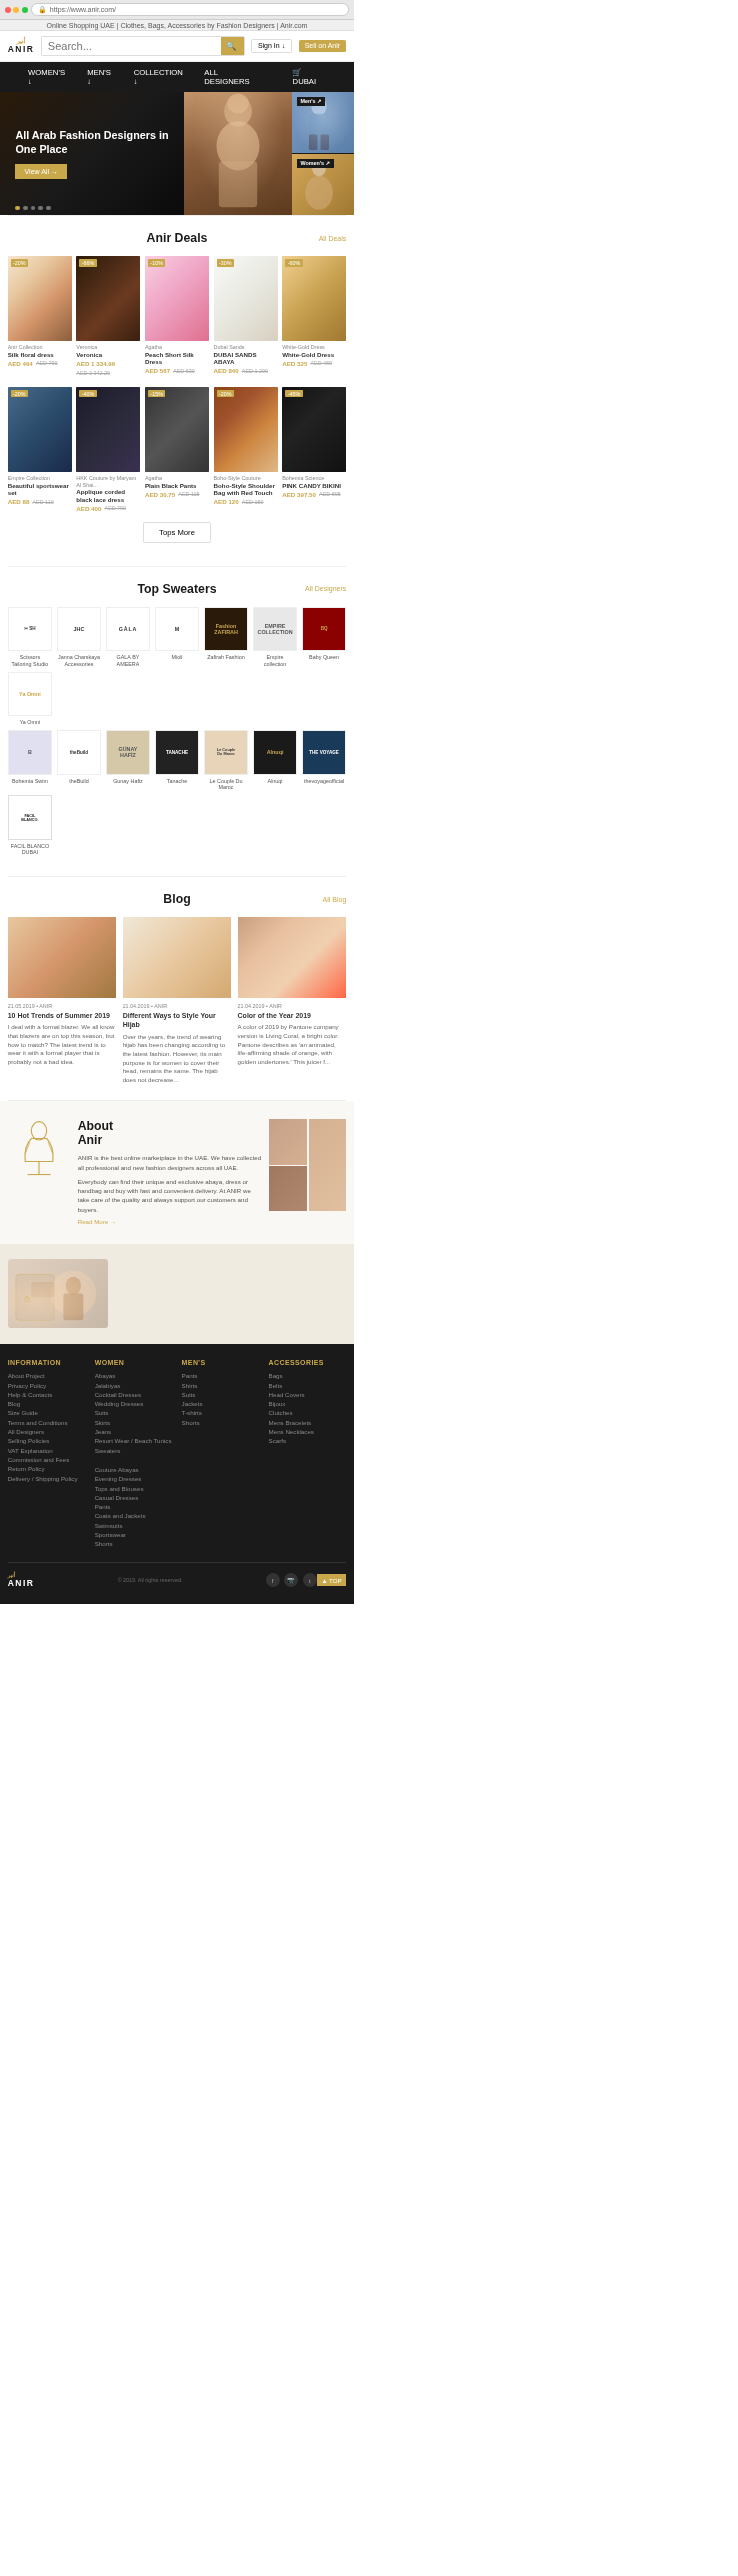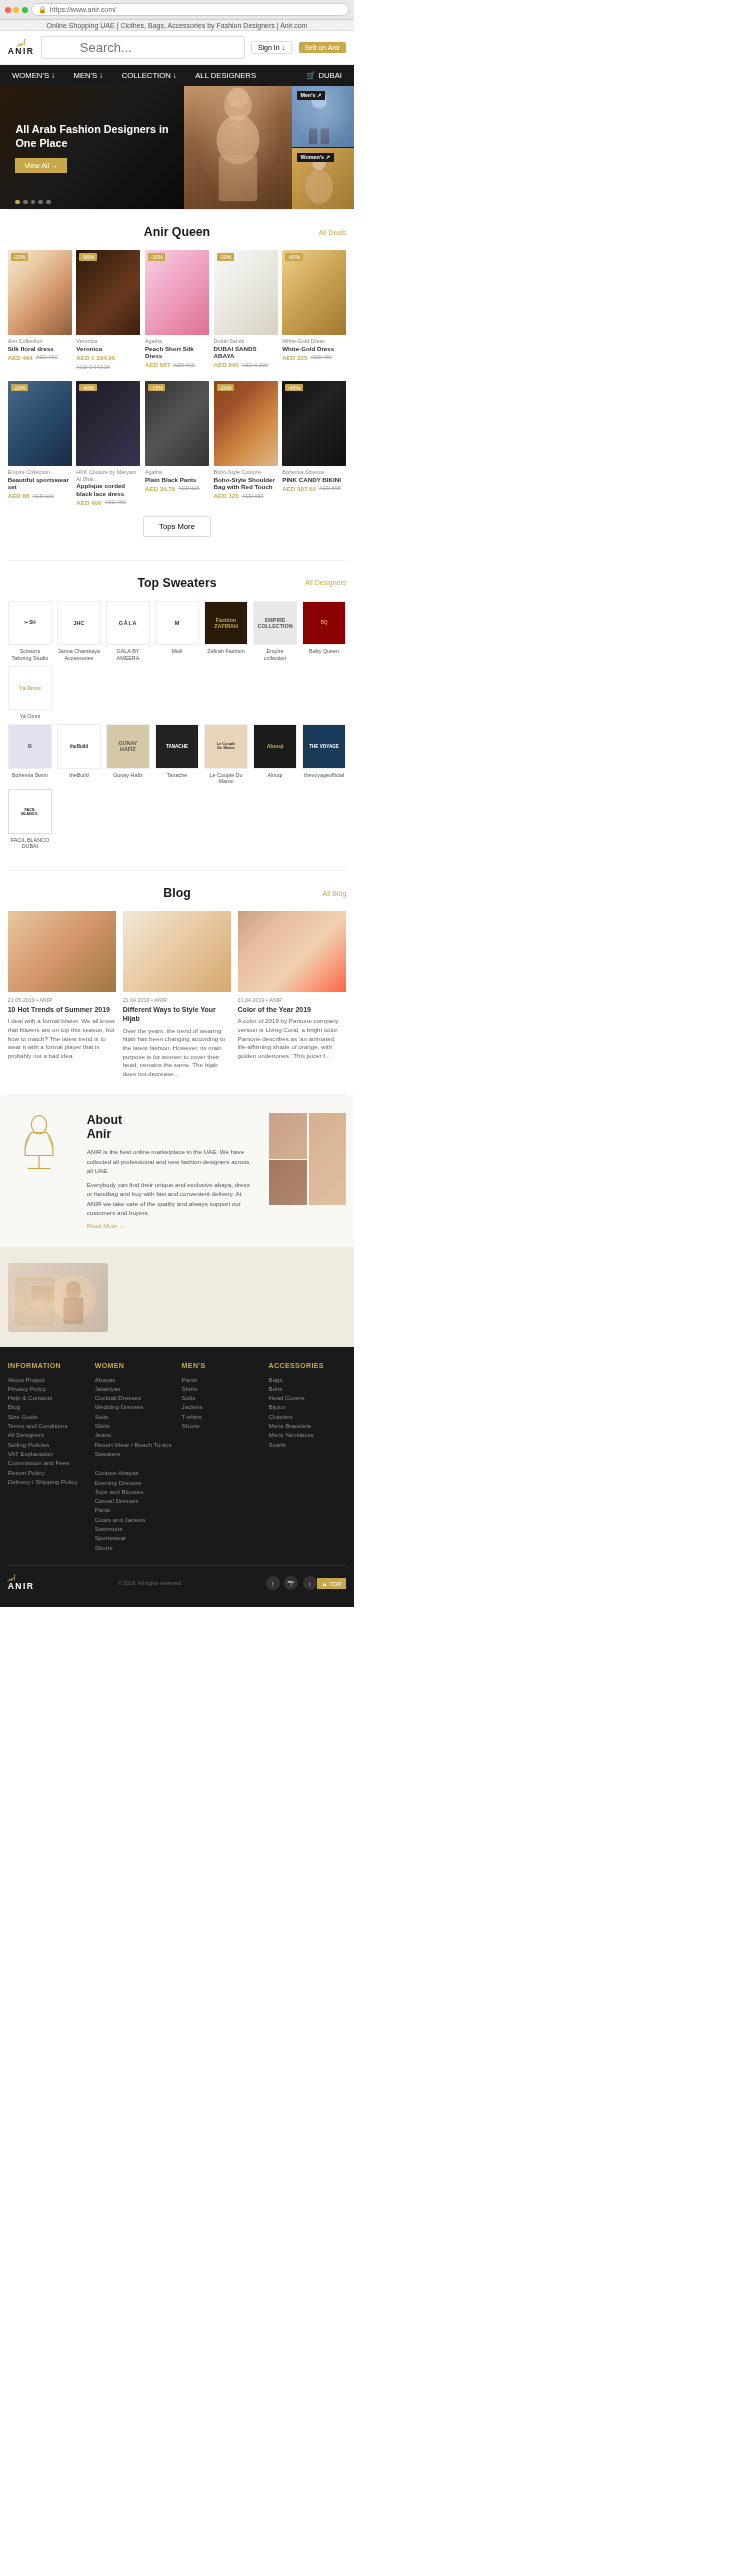--- a/index.html
+++ b/index.html
@@ -61,23 +61,22 @@
       flex: 1;
       display: flex;
       border: 0.8px solid #ddd;
       border-radius: 1.5px;
       overflow: hidden;
     }
     .search-input {
       flex: 1;
       border: none;
       padding: 3.1px 6.2px;
-      font-size: 13px;
+      font-size: 11px;
       outline: none;
-      margin-left: 32px;
     }
     .search-btn {
       background: #c9a84c;
       border: none;
       padding: 3.1px 6.2px;
       cursor: pointer;
       color: #fff;
       font-size: 8.5px;
     }
     .header-actions {
@@ -102,21 +101,21 @@
       color: #fff;
       font-size: 7px;
       cursor: pointer;
     }
 
     
     .nav {
       background: #1a1a1a;
       display: flex;
       align-items: center;
-      padding: 0 9px;
+      padding: 0 25px;
       gap: 12.3px;
     }
     .nav-item {
       color: #fff;
       font-size: 7.7px;
       padding: 6.2px 3.1px;
       cursor: pointer;
       display: flex;
       align-items: center;
       gap: 1.5px;
@@ -366,21 +365,21 @@
     .blog-img-3 { background: linear-gradient(135deg, #c8a080 0%, #e8c0a0 30%, #f0d0b0 60%, #ff6644 100%); }
     .blog-date { font-size: 5.4px; color: #888; margin-bottom: 2.3px; }
     .blog-title { font-size: 7px; font-weight: bold; color: #333; line-height: 1.3; margin-bottom: 3.1px; }
     .blog-desc { font-size: 6.2px; color: #666; line-height: 1.4; }
 
     
     .about-section {
       background: #faf8f4;
       padding: 18.5px 7.7px;
       display: flex;
-      gap: 17px;
+      gap: 8px;
       align-items: flex-start;
     }
     .about-illustration {
       min-width: 62px;
       display: flex;
       flex-direction: column;
       align-items: center;
     }
     .about-text h2 { font-size: 12.3px; font-weight: bold; margin-bottom: 6.2px; color: #1a1a1a; }
     .about-text p { font-size: 6.2px; color: #555; line-height: 1.5; margin-bottom: 4.6px; }
@@ -578,21 +577,21 @@
         <ellipse cx="35" cy="50" rx="18" ry="22" fill="rgba(210,170,120,0.6)"></ellipse>
       </svg>
     </div>
   </div>
 </div>
 
 <div class="divider"></div>
 
 <div class="section">
   <div class="section-header">
-    <h2 class="section-title">Anir Queen</h2>
+    <h2 class="section-title">Anir Deals</h2>
     <a class="section-link">All Deals</a>
   </div>
 
   <div class="deals-grid" id="deals-row1">
       <div class="deal-card">
     <div class="deal-img img-floral">
       <span class="deal-badge">-20%</span>
     </div>
     <div class="deal-info">
       <div class="deal-brand">Anir Collection</div>

